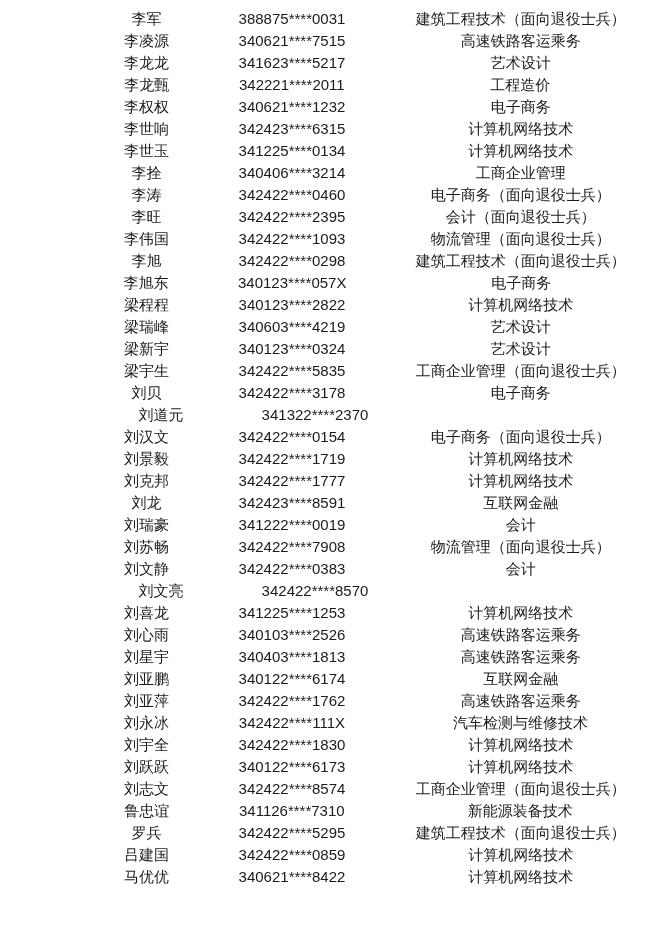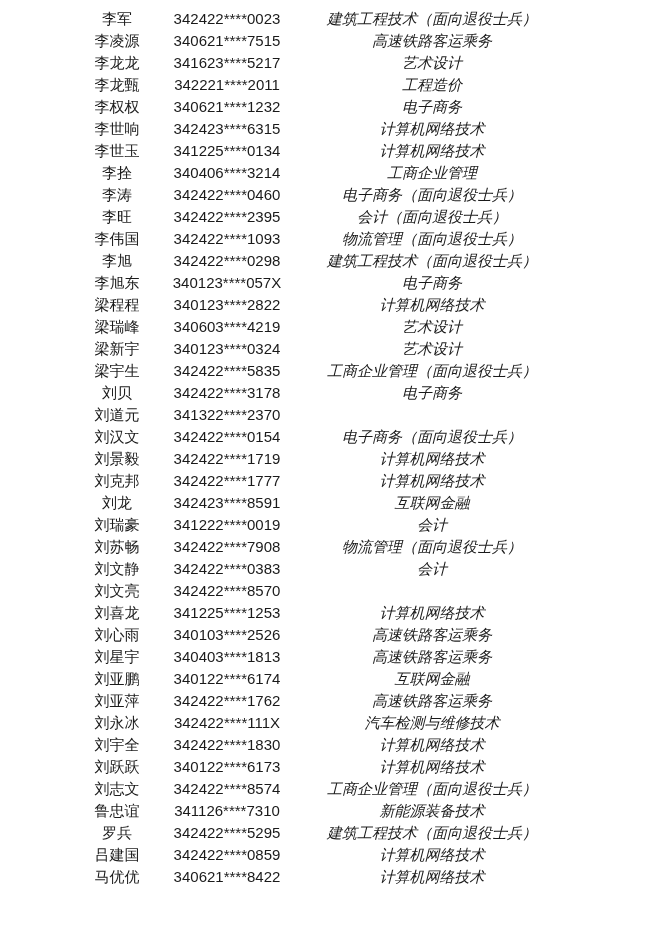--- a/index.html
+++ b/index.html
@@ -22,41 +22,42 @@
     padding-top: 8px;
   }
   .table {
     width: 652px;
   }
   .row {
     display: flex;
     align-items: center;
     height: 22px;
     line-height: 22px;
+    gap: 44px;
   }
   .cell {
     font-size: 15px;
     text-align: center;
     white-space: nowrap;
     overflow: visible;
   }
   .cell.spacer { width: 62px; }
   .cell.name   { width: 110px; }
   .cell.idnum  { width: 110px; letter-spacing: 0px; }
-  .cell.major  { width: 300px; font-style: italic; }
+  .cell.major  { width: 300px; }
 </style>
 </head>
 <body>
 
 <div class="page">
   <div class="table" id="admission-table">
       <div class="row">
         <div class="cell spacer"></div>
         <div class="cell name">李军</div>
-        <div class="cell idnum">342422****0023</div>
+        <div class="cell idnum">388875****0031</div>
         <div class="cell major">建筑工程技术（面向退役士兵）</div>
       </div>
       <div class="row">
         <div class="cell spacer"></div>
         <div class="cell name">李凌源</div>
         <div class="cell idnum">340621****7515</div>
         <div class="cell major">高速铁路客运乘务</div>
       </div>
       <div class="row">
         <div class="cell spacer"></div>

